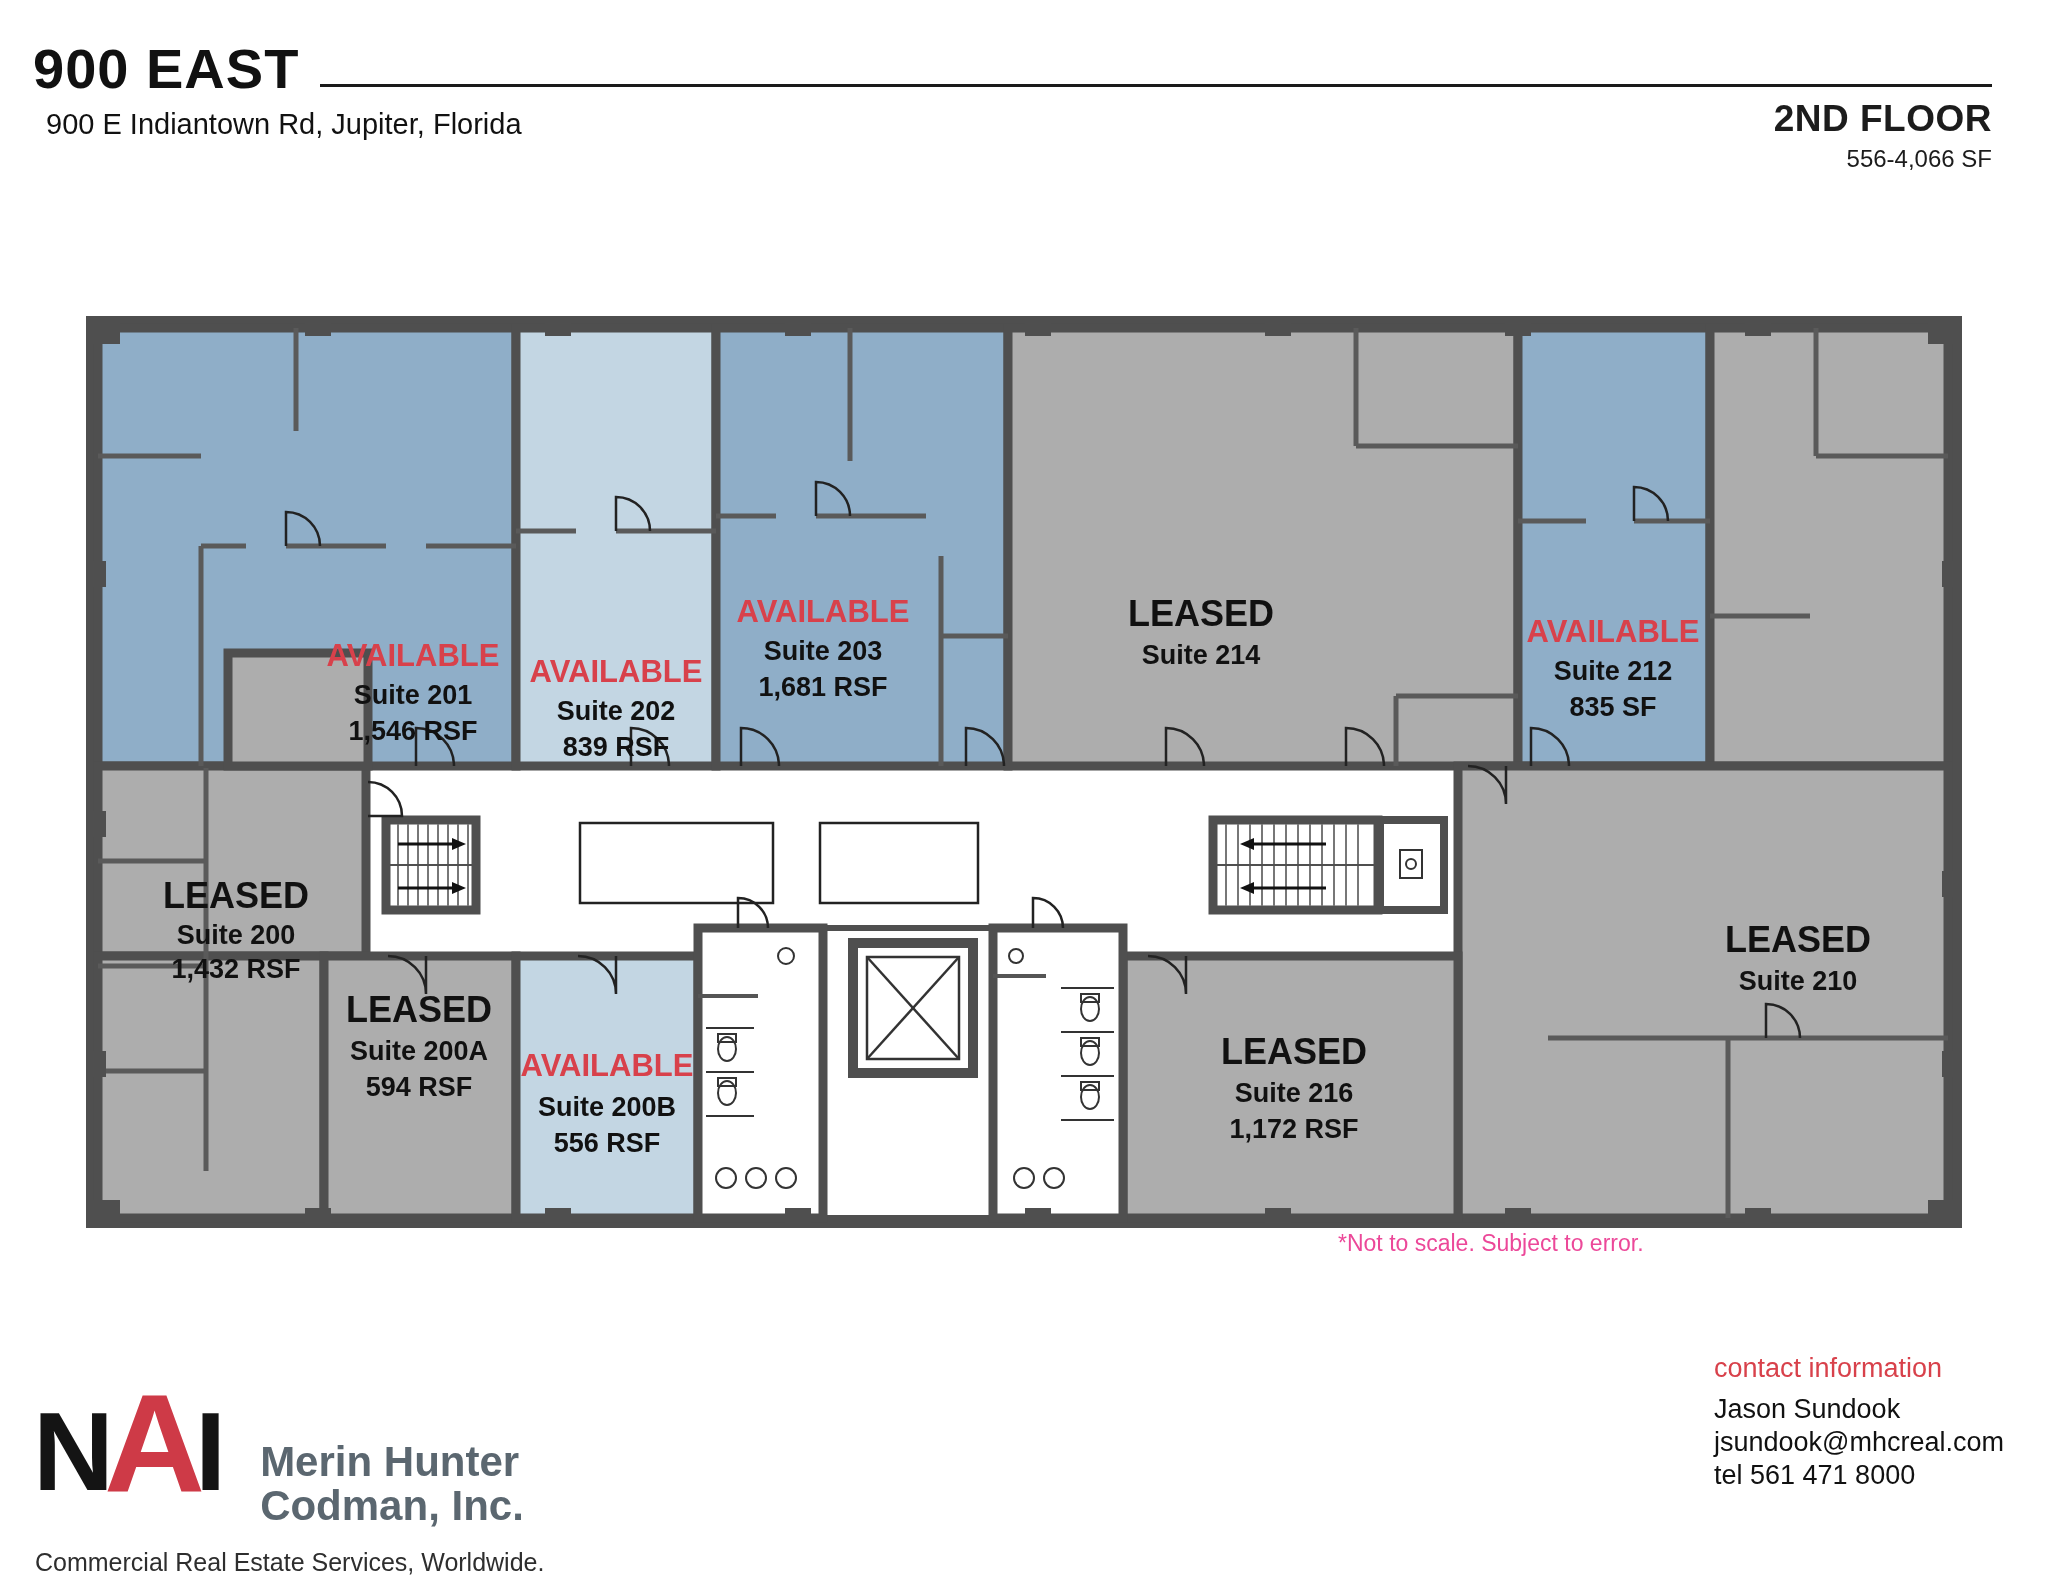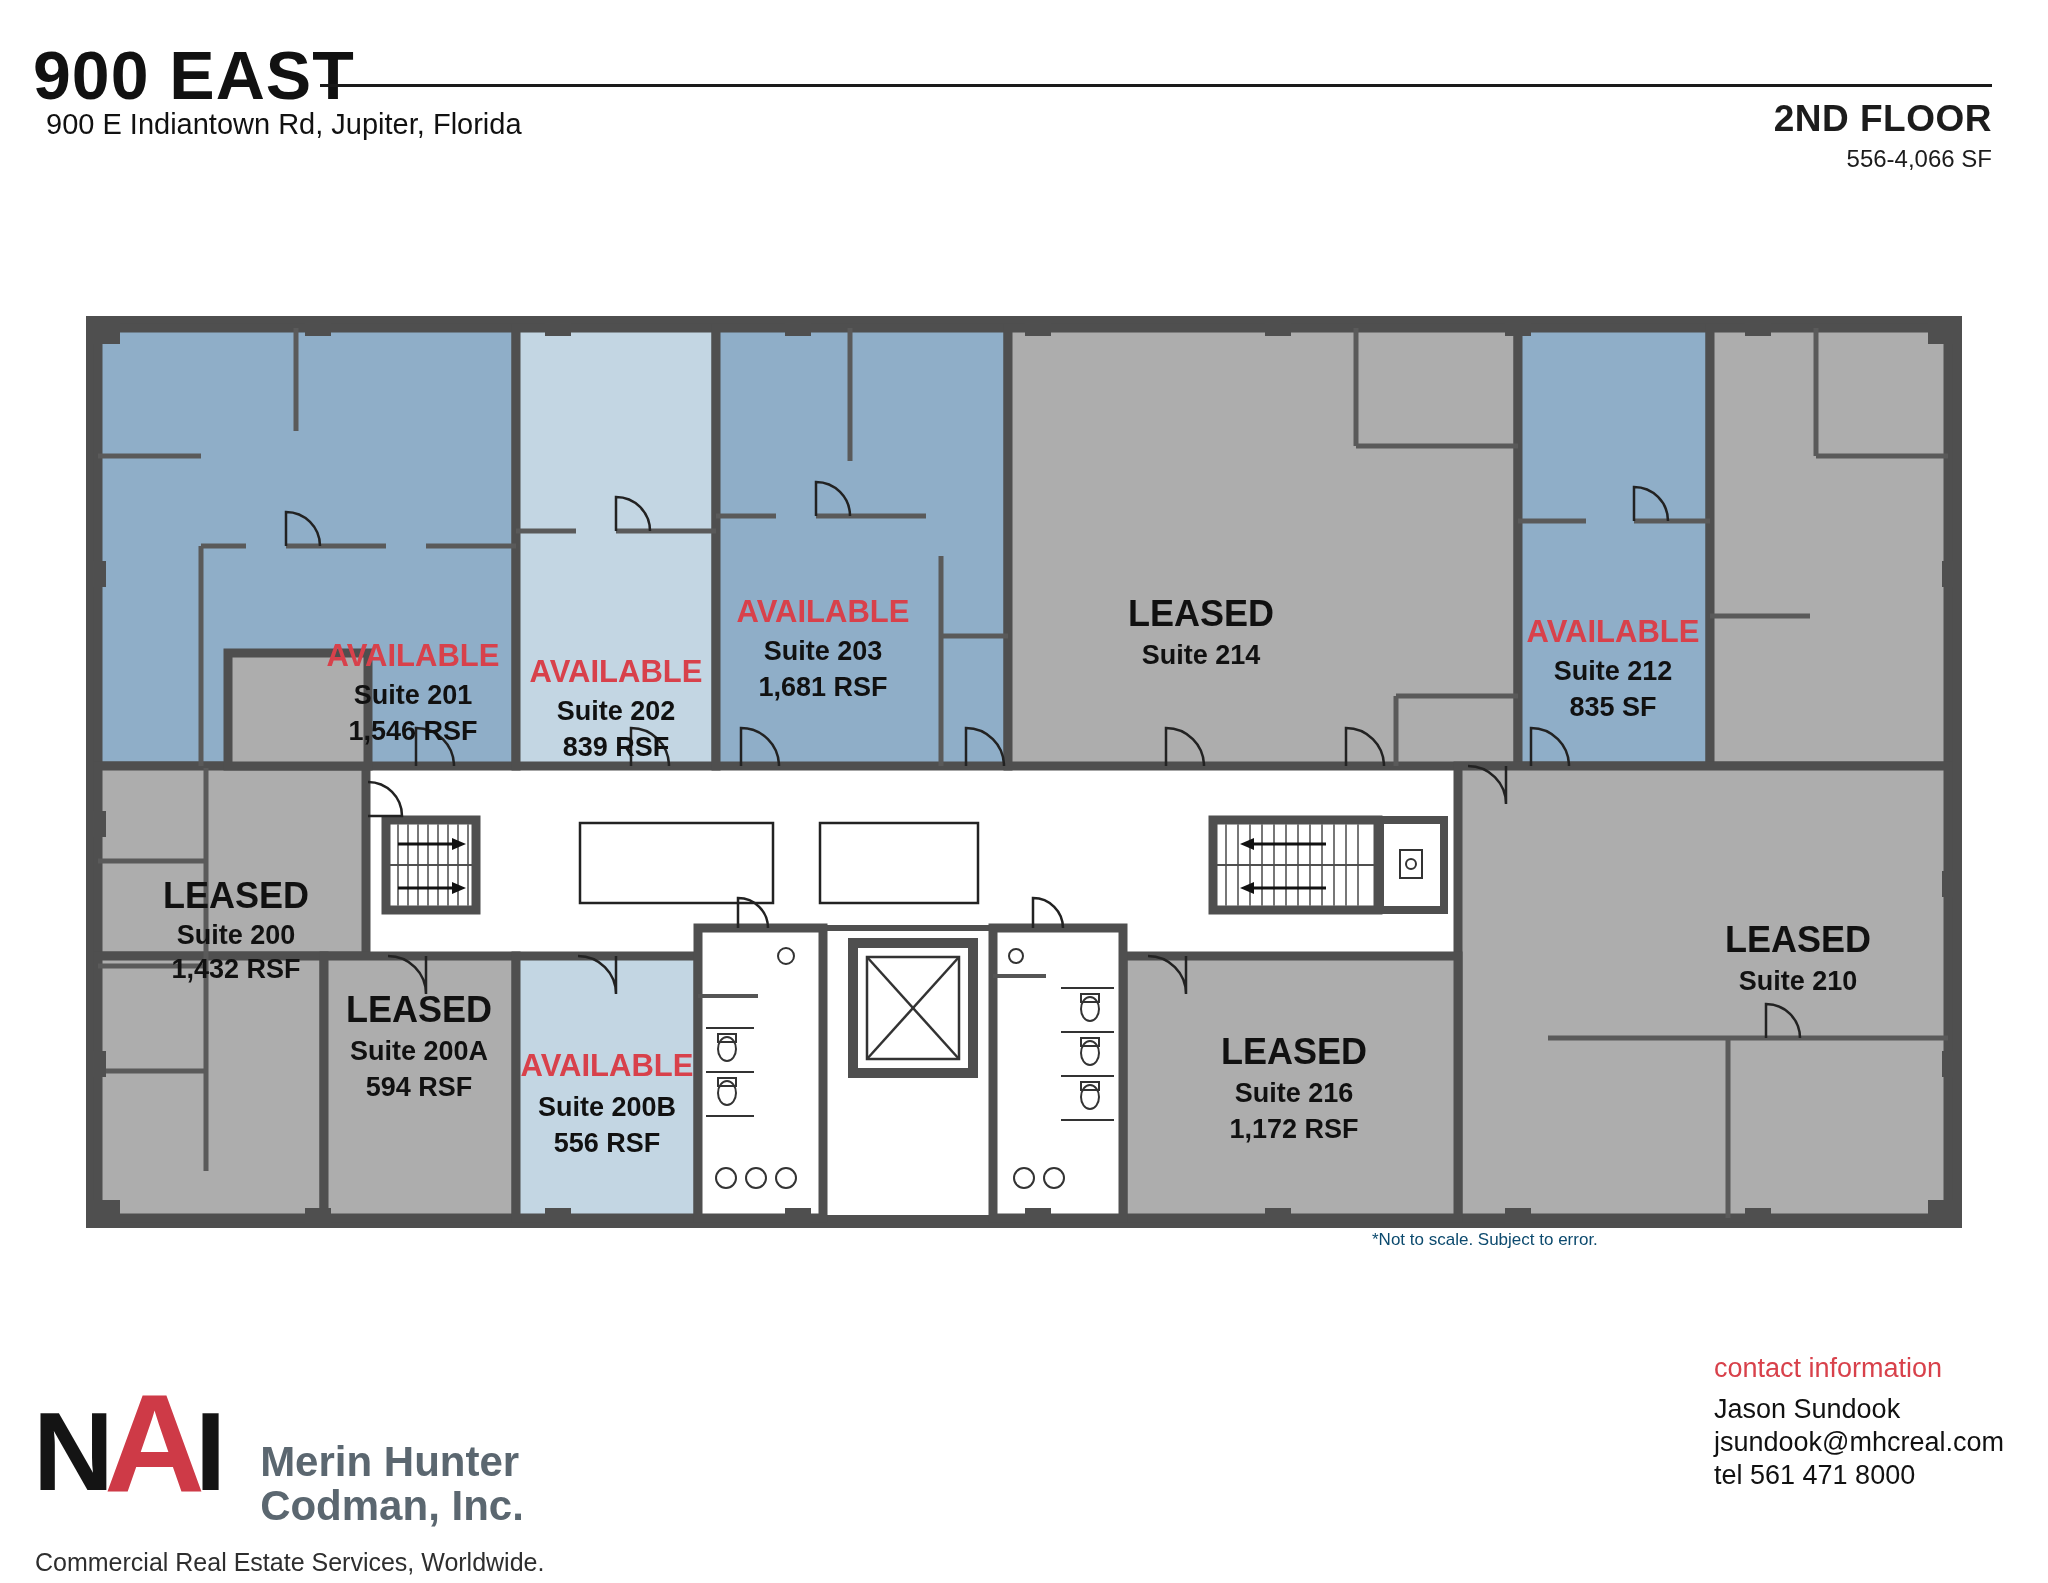--- a/index.html
+++ b/index.html
@@ -2,33 +2,33 @@
 <html><head>
 <meta charset="utf-8">
 <style>
   html,body{margin:0;padding:0;}
   body{
     width:2048px;height:1583px;position:relative;background:#ffffff;
     font-family:"Liberation Sans",sans-serif;color:#1a1a1a;overflow:hidden;
   }
   .abs{position:absolute;}
   
-  #page-title{left:33px;top:36px;font-size:68px;font-weight:bold;letter-spacing:1px;color:#111;}
+  #page-title{left:33px;top:36px;font-size:56px;font-weight:bold;letter-spacing:1px;color:#111;}
   #title-rule{left:320px;top:84px;width:1672px;height:3px;background:#1a1a1a;}
   #address{left:46px;top:108px;font-size:29px;color:#111;}
   #floor-block{right:56px;top:98px;text-align:right;color:#1c1c1c;}
   #floor-label{font-size:37px;letter-spacing:.5px;font-weight:bold;}
   #floor-size{font-size:24px;margin-top:5px;}
   
   #plan-wrap{left:86px;top:316px;width:1876px;height:912px;}
   svg text{font-family:"Liberation Sans",sans-serif;}
   .lbl-avail{fill:#D8414B;font-weight:bold;font-size:31px;}
   .lbl-leased{fill:#111;font-weight:bold;font-size:36px;}
   .lbl-name{fill:#111;font-weight:bold;font-size:27px;}
-  #disclaimer{left:1372px;top:1230px;font-size:17px;color:#0c4a6e;}
+  #disclaimer{left:1338px;top:1230px;font-size:23px;color:#ec4899;}
   
   #logo-block{left:33px;top:1382px;display:flex;align-items:baseline;}
   #logo-letters{display:flex;align-items:baseline;letter-spacing:-6px;line-height:.85;}
   .logo-n,.logo-i{font-size:112px;font-weight:bold;color:#141414;}
   .logo-a{font-size:140px;font-weight:bold;color:#CE3A47;margin:0 -4px;position:relative;top:2px;}
   #company-name{margin-left:40px;color:#5B6770;font-weight:bold;font-size:42px;line-height:1.05;position:relative;top:-14px;}
   #tagline{left:35px;top:1548px;font-size:25px;color:#2e2e2e;}
   
   #contact-block{left:1714px;top:1352px;font-size:27px;line-height:33px;color:#111;}
   #contact-heading{color:#D8414B;margin-bottom:8px;}

